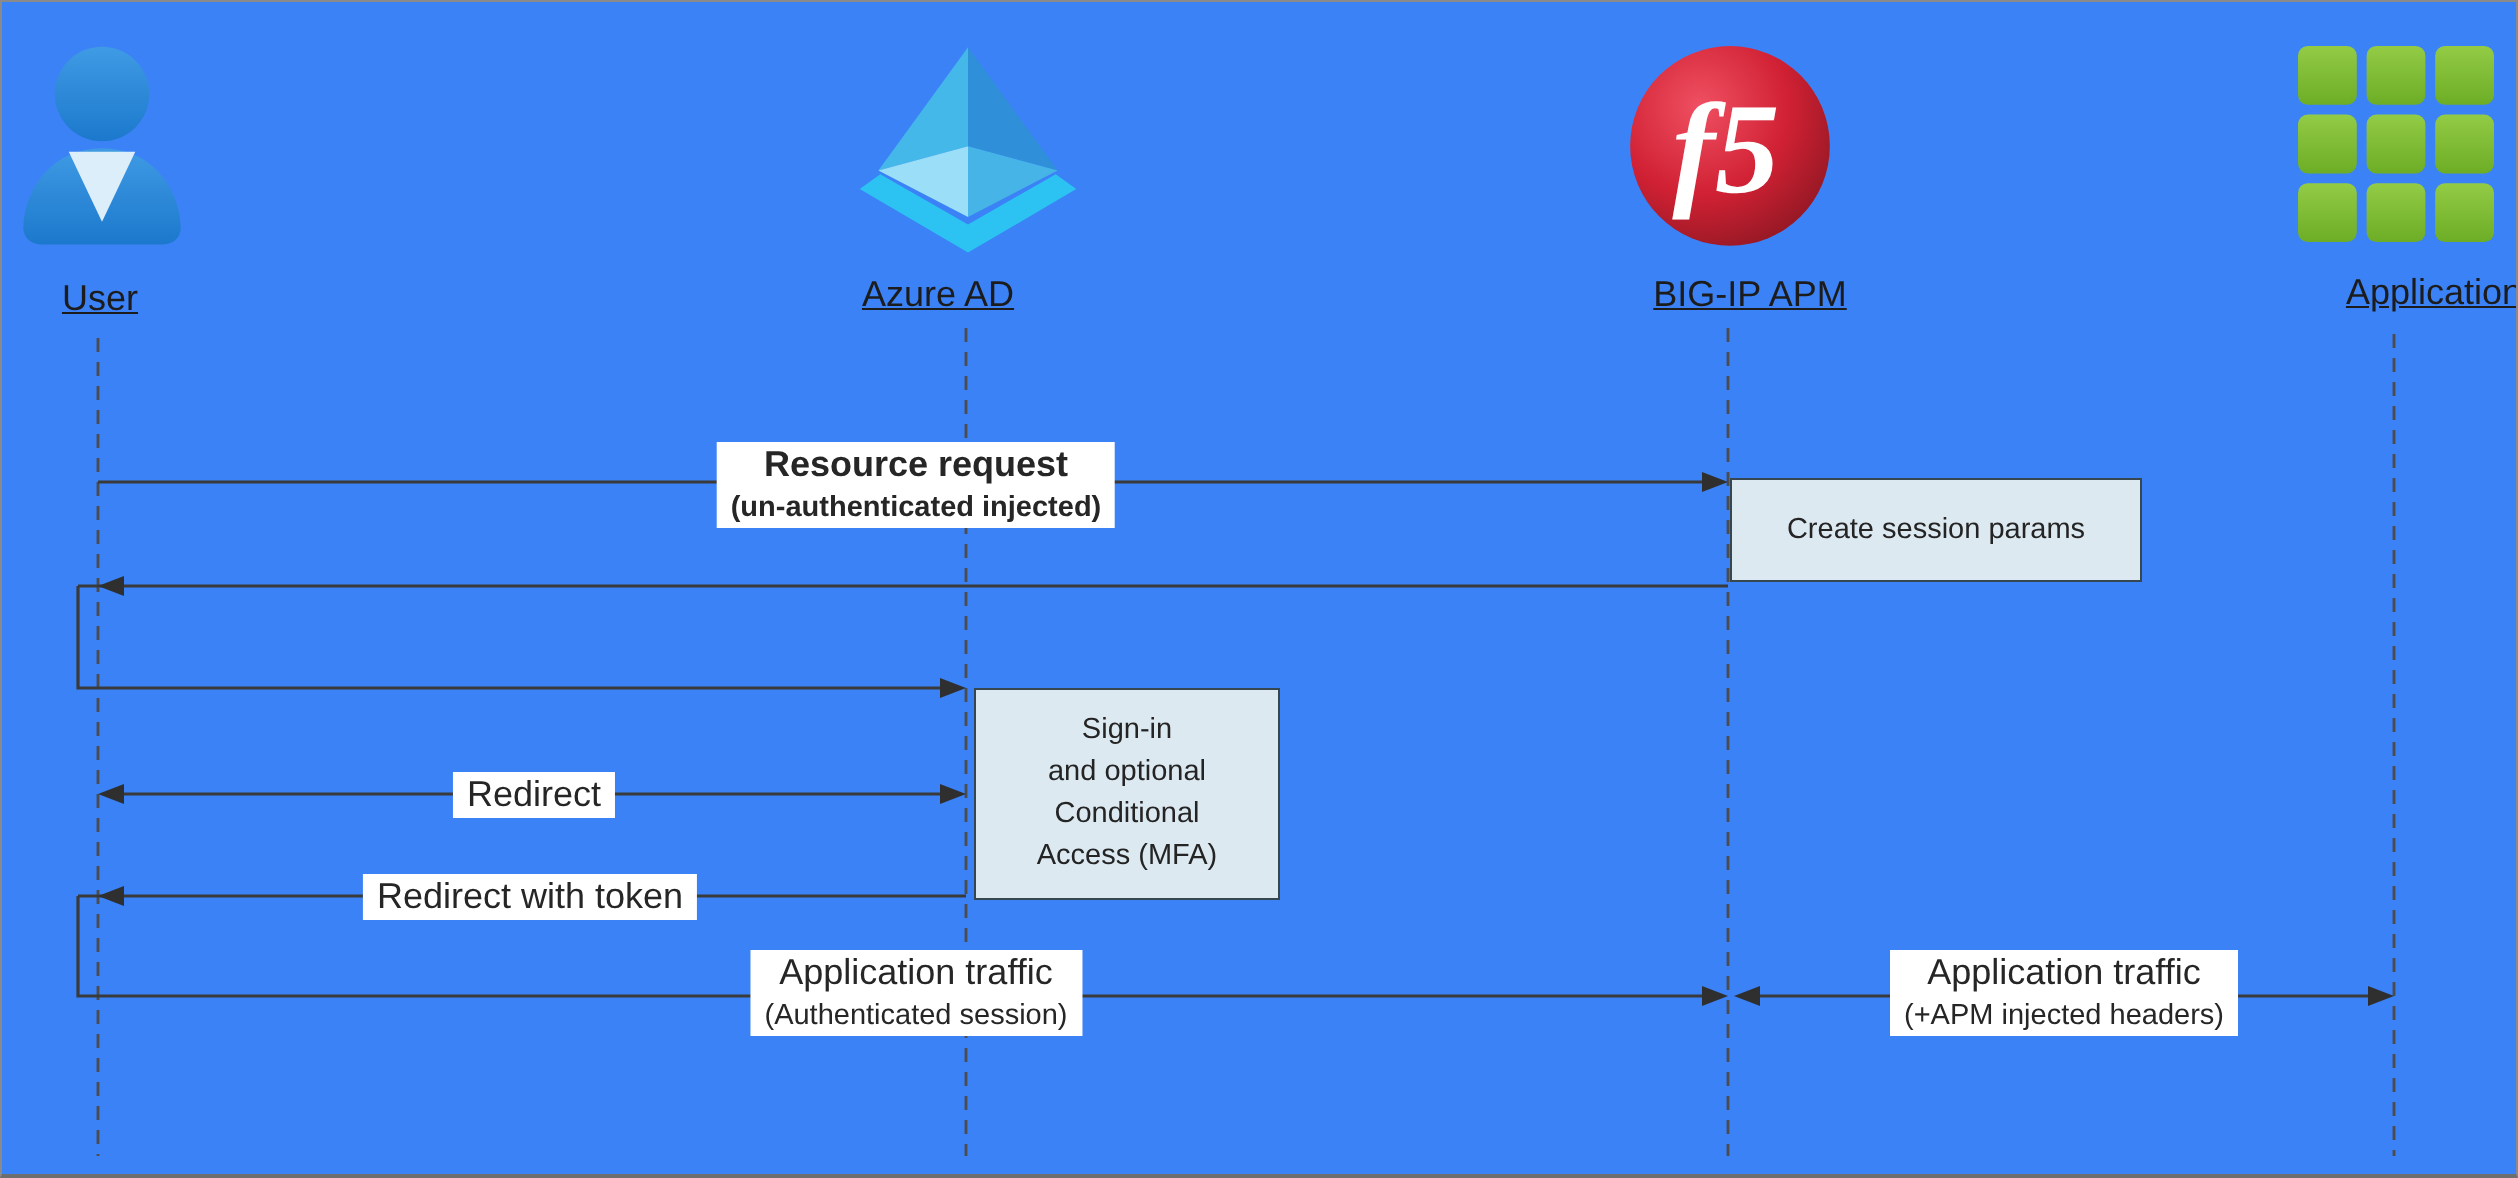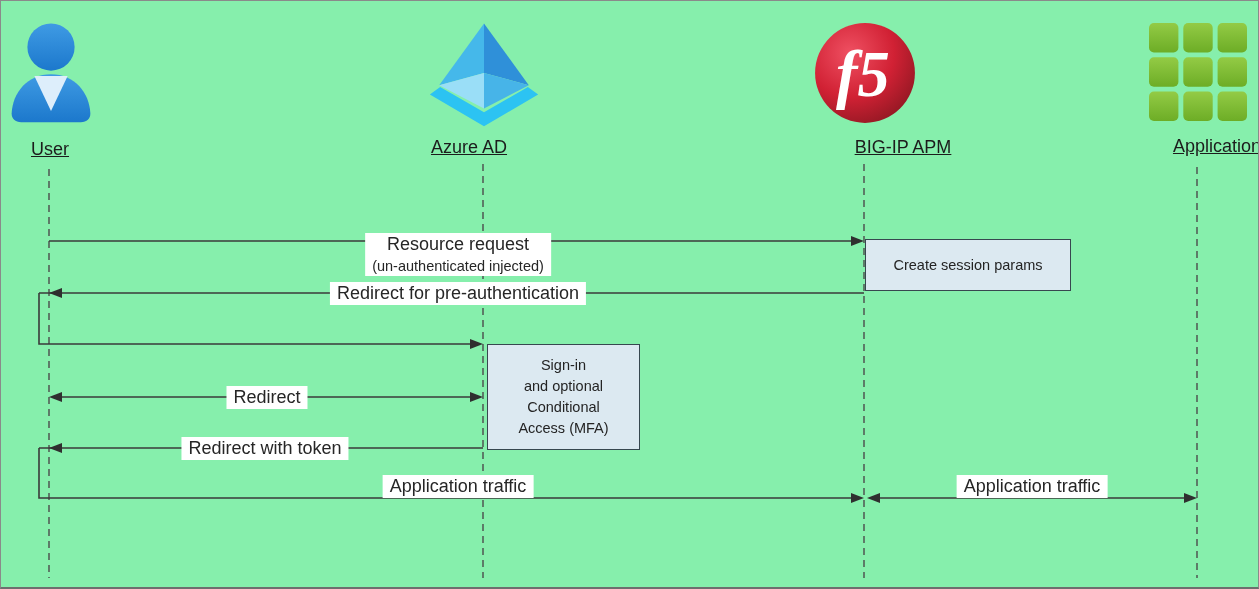--- a/index.html
+++ b/index.html
@@ -1,19 +1,19 @@
 <!DOCTYPE html>
 <html><head>
 <meta charset="utf-8">
 <style>
   html,body{margin:0;padding:0;background:#fff;}
   .canvas{
     position:relative;
     width:1259px;height:589px;
-    background:#86efac;
+    background:#3b82f6;
     border:1px solid #8a8a8a;
     border-bottom:2px solid #6e6e6e;
     box-sizing:border-box;
     font-family:"Liberation Sans", sans-serif;
     overflow:hidden;
   }
   svg.overlay{position:absolute;left:0;top:0;width:1259px;height:589px;}
   .icon{position:absolute;}
   .actor-label{
     position:absolute;
@@ -130,52 +130,51 @@
       <rect x="35" y="35" width="30" height="30" rx="5"></rect>
       <rect x="70" y="35" width="30" height="30" rx="5"></rect>
       <rect x="0" y="70" width="30" height="30" rx="5"></rect>
       <rect x="35" y="70" width="30" height="30" rx="5"></rect>
       <rect x="70" y="70" width="30" height="30" rx="5"></rect>
     </g>
   </svg>
 
   <div class="actor-label" style="left:49px;top:138px;">User</div>
   <div class="actor-label" style="left:468px;top:136px;">Azure AD</div>
-  <div class="actor-label" style="left:902px;top:136px;">BIG-IP APM</div>
+  <div class="actor-label" style="left:874px;top:136px;">BIG-IP APM</div>
   <div class="actor-label" style="left:1196px;top:135px;margin-left:20px;">Application</div>
 
   <div class="proc-box" style="left:864px;top:238px;width:206px;height:52px;">
     <div>Create session params</div>
   </div>
 
   <div class="proc-box" style="left:486px;top:343px;width:153px;height:106px;">
     <div>Sign-in</div>
     <div>and optional</div>
     <div>Conditional</div>
     <div>Access (MFA)</div>
   </div>
 
-  <div class="msg-label" style="left:457px;top:232px;">
+  <div class="msg-label" style="left:457px;top:220px;font-weight:bold;">
     <div>Resource request</div>
     <div class="sub">(un-authenticated injected)</div>
   </div>
 
-  <div class="msg-label" style="left:457px;top:281px;">
-    <div>Redirect for pre-authentication</div>
-  </div>
 
   <div class="msg-label" style="left:266px;top:385px;">
     <div>Redirect</div>
   </div>
 
   <div class="msg-label" style="left:264px;top:436px;text-align:right;">
     <div>Redirect with token</div>
   </div>
 
   <div class="msg-label" style="left:457px;top:474px;">
     <div>Application traffic</div>
+    <div class="sub">(Authenticated session)</div>
   </div>
 
   <div class="msg-label" style="left:1031px;top:474px;">
     <div>Application traffic</div>
+    <div class="sub">(+APM injected headers)</div>
   </div>
 
 </div>
 
 </body></html>

